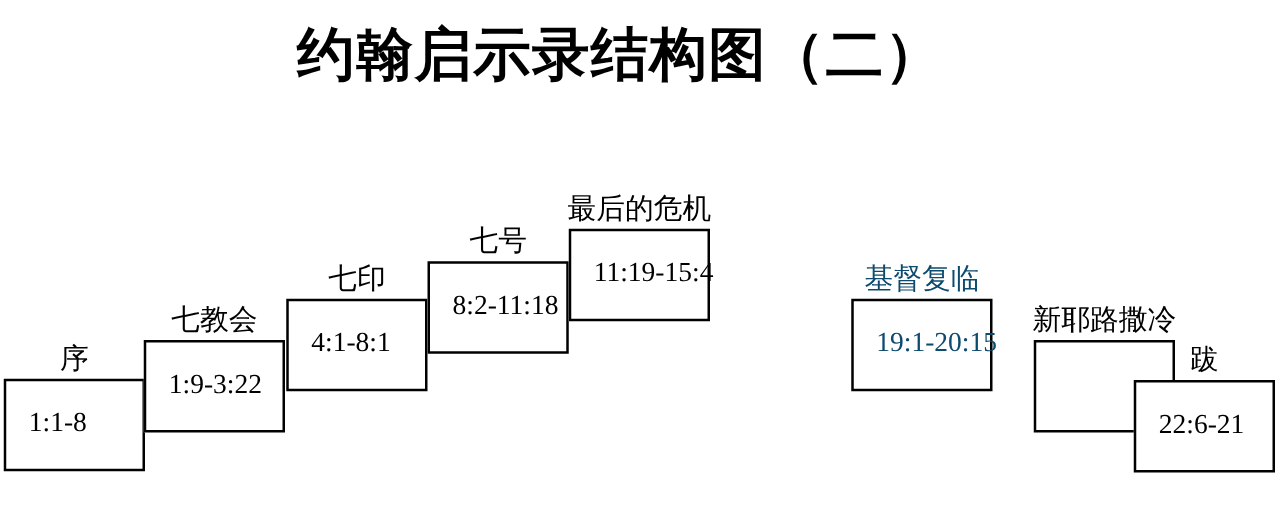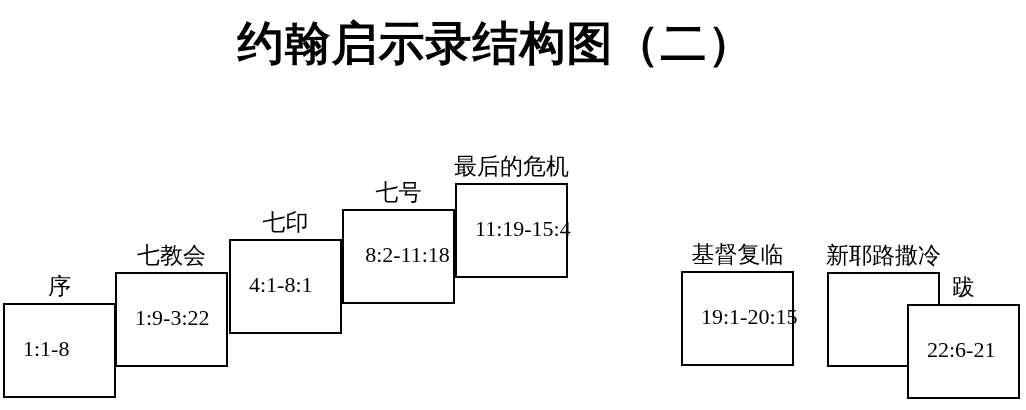--- a/index.html
+++ b/index.html
@@ -33,21 +33,21 @@
     letter-spacing: 1px;
     white-space: nowrap;
   }
   .boxes {
     position: absolute;
     inset: 0;
   }
   .sbox {
     position: absolute;
     width: 113px;
-    height: 95px;
+    height: 74px;
     box-sizing: border-box;
     border: 2px solid #000000;
     background: #ffffff;
     display: flex;
     align-items: center;
   }
   .sbox-label {
     position: absolute;
     bottom: 100%;
     margin-bottom: 5px;
@@ -80,32 +80,32 @@
   <div class="sbox" style="left: 115px; top: 272px; color: rgb(0, 0, 0); border-color: rgb(0, 0, 0); align-items: center;">
     <div class="sbox-label">七教会</div>
     <div class="sbox-ref">1:9-3:22</div>
   </div>
 
   <div class="sbox" style="left: 229px; top: 239px; color: rgb(0, 0, 0); border-color: rgb(0, 0, 0);">
     <div class="sbox-label">七印</div>
     <div class="sbox-ref">4:1-8:1</div>
   </div>
 
-  <div class="sbox" style="left: 342px; top: 209px; color: rgb(0, 0, 0); border-color: rgb(0, 0, 0); justify-content: center;">
+  <div class="sbox" style="left: 342px; top: 209px; color: rgb(0, 0, 0); border-color: rgb(0, 0, 0);">
     <div class="sbox-label">七号</div>
     <div class="sbox-ref">8:2-11:18</div>
   </div>
 
   <div class="sbox" style="left: 455px; top: 183px; color: rgb(0, 0, 0); border-color: rgb(0, 0, 0);">
     <div class="sbox-label">最后的危机</div>
     <div class="sbox-ref">11:19-15:4</div>
   </div>
 
 
-  <div class="sbox" style="left: 681px; top: 239px; color: #000000; border-color: rgb(0, 0, 0); margin-top: 32px;">
+  <div class="sbox" style="left: 681px; top: 239px; color: #0c4a6e; border-color: rgb(0, 0, 0);">
     <div class="sbox-label">基督复临</div>
     <div class="sbox-ref">19:1-20:15</div>
   </div>
 
   <div class="sbox" style="left: 827px; top: 272px; color: rgb(0, 0, 0); border-color: rgb(0, 0, 0);">
     <div class="sbox-label">新耶路撒冷</div>
   </div>
 
   <div class="sbox" style="left: 907px; top: 304px; color: rgb(0, 0, 0); border-color: rgb(0, 0, 0);">
     <div class="sbox-label">跋</div>

